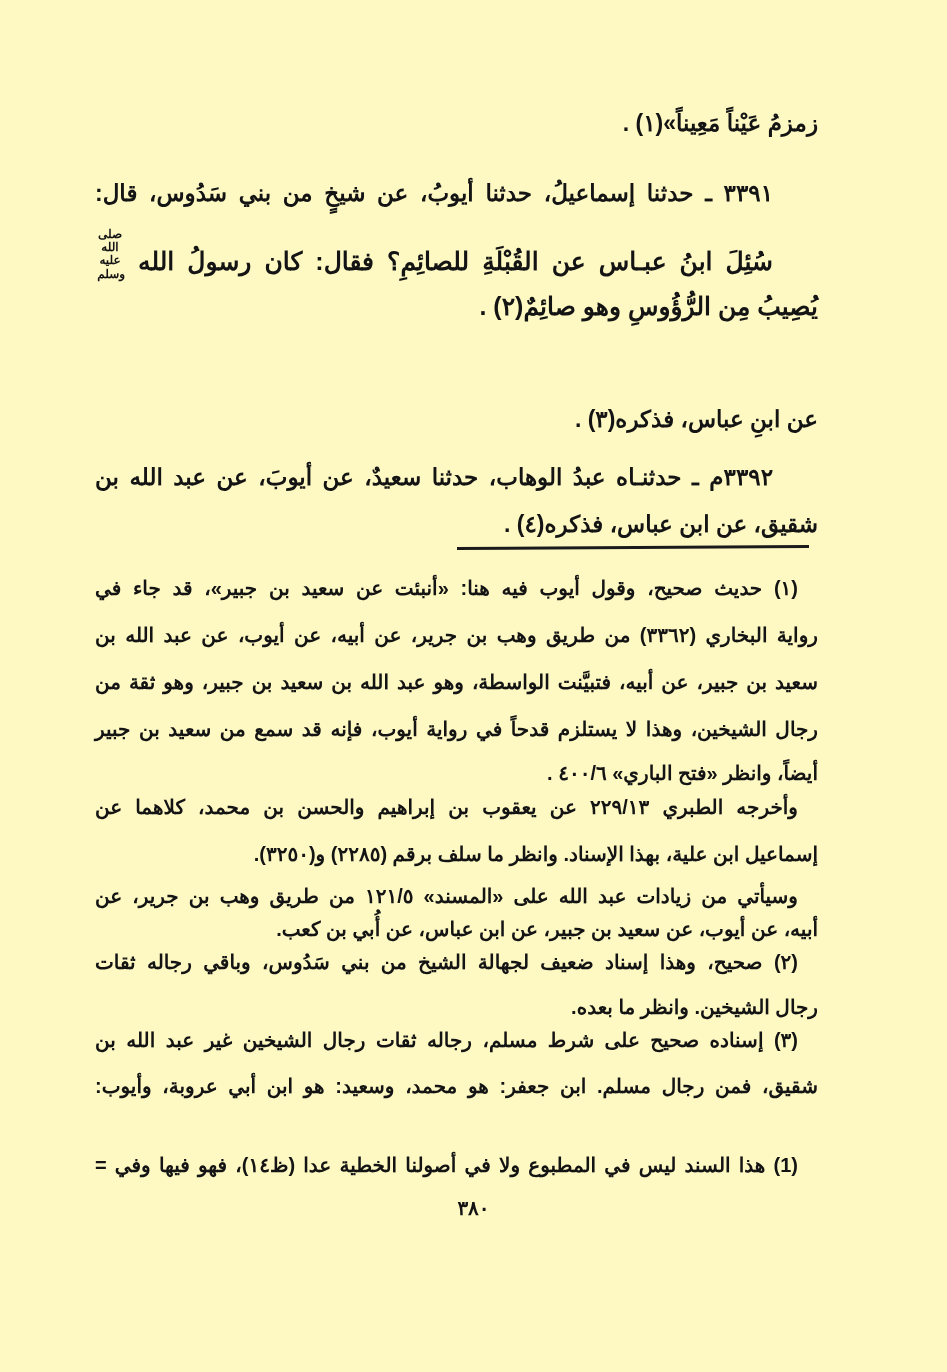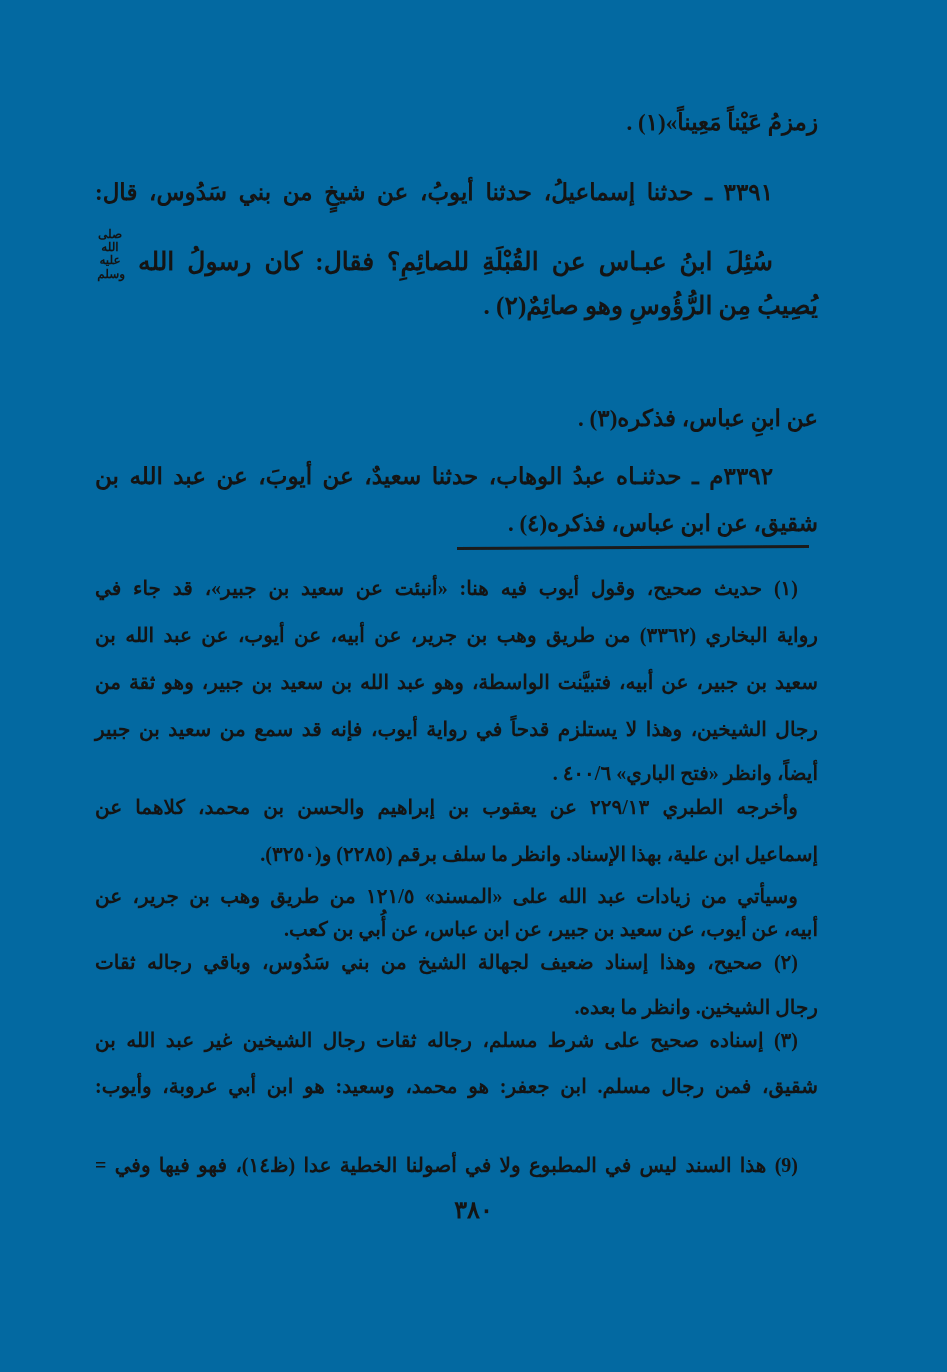--- a/index.html
+++ b/index.html
@@ -1,22 +1,22 @@
 <!DOCTYPE html>
 <html lang="ar"><head>
 <meta charset="utf-8">
 <style>
   html,body { margin:0; padding:0; background:#e8e8e8; }
   .page {
     position:relative;
     width:947px; height:1372px;
     margin:0 auto;
-    background:#0369a1;
+    background:#fef9c3;
     color:#141414;
-    font-family:Liberation Serif, serif;
+    font-family:Liberation Sans, sans-serif;
     direction:rtl;
     overflow:hidden;
   }
   .line { position:absolute; right:129px; left:95px; }
   .just { text-align:justify; text-align-last:justify; }
   .end  { text-align:right; }
   .indent   { padding-right:45px; }
   .f-indent { padding-right:20px; }
   .body-line { font-size:23px; font-weight:700; line-height:46px; letter-spacing:0; }
   .matn-line { font-size:25px; font-weight:700; line-height:50px; }
@@ -27,21 +27,21 @@
     text-align:center; vertical-align:-8px;
     white-space:normal; font-weight:700;
   }
   .separator {
     position:absolute; top:546px; left:457px;
     width:352px; height:3px; background:#1b1b1b;
     transform:rotate(-0.35deg);
   }
   .page-number {
     position:absolute; top:1196px; left:0; width:947px;
-    text-align:center; font-size:24px; font-weight:700;
+    text-align:center; font-size:20px; font-weight:700;
   }
 </style>
 </head>
 <body>
 
 <div class="page">
 
   <div class="line body-line end" style="top:100px">زمزمُ عَيْناً مَعِيناً»(١) .</div>
   <div class="line body-line just indent" style="top:170px">٣٣٩١ ـ حدثنا إسماعيلُ، حدثنا أيوبُ، عن شيخٍ من بني سَدُوس، قال:</div>
 
@@ -64,17 +64,17 @@
   <div class="line foot-line just" style="top:713px">رجال الشيخين، وهذا لا يستلزم قدحاً في رواية أيوب، فإنه قد سمع من سعيد بن جبير</div>
   <div class="line foot-line end" style="top:757px">أيضاً، وانظر «فتح الباري» ٤٠٠/٦ .</div>
   <div class="line foot-line just f-indent" style="top:791px">وأخرجه الطبري ٢٢٩/١٣ عن يعقوب بن إبراهيم والحسن بن محمد، كلاهما عن</div>
   <div class="line foot-line end" style="top:838px">إسماعيل ابن علية، بهذا الإسناد. وانظر ما سلف برقم (٢٢٨٥) و(٣٢٥٠).</div>
   <div class="line foot-line just f-indent" style="top:880px">وسيأتي من زيادات عبد الله على «المسند» ١٢١/٥ من طريق وهب بن جرير، عن</div>
   <div class="line foot-line end" style="top:913px">أبيه، عن أيوب، عن سعيد بن جبير، عن ابن عباس، عن أُبي بن كعب.</div>
   <div class="line foot-line just f-indent" style="top:946px">(٢) صحيح، وهذا إسناد ضعيف لجهالة الشيخ من بني سَدُوس، وباقي رجاله ثقات</div>
   <div class="line foot-line end" style="top:991px">رجال الشيخين. وانظر ما بعده.</div>
   <div class="line foot-line just f-indent" style="top:1024px">(٣) إسناده صحيح على شرط مسلم، رجاله ثقات رجال الشيخين غير عبد الله بن</div>
   <div class="line foot-line just" style="top:1070px">شقيق، فمن رجال مسلم. ابن جعفر: هو محمد، وسعيد: هو ابن أبي عروبة، وأيوب:</div>
-  <div class="line foot-line just f-indent" style="top:1149px">(9) هذا السند ليس في المطبوع ولا في أصولنا الخطية عدا (ظ١٤)، فهو فيها وفي =</div>
+  <div class="line foot-line just f-indent" style="top:1149px">(1) هذا السند ليس في المطبوع ولا في أصولنا الخطية عدا (ظ١٤)، فهو فيها وفي =</div>
 
   <div class="page-number">٣٨٠</div>
 
 </div>
 
 </body></html>

